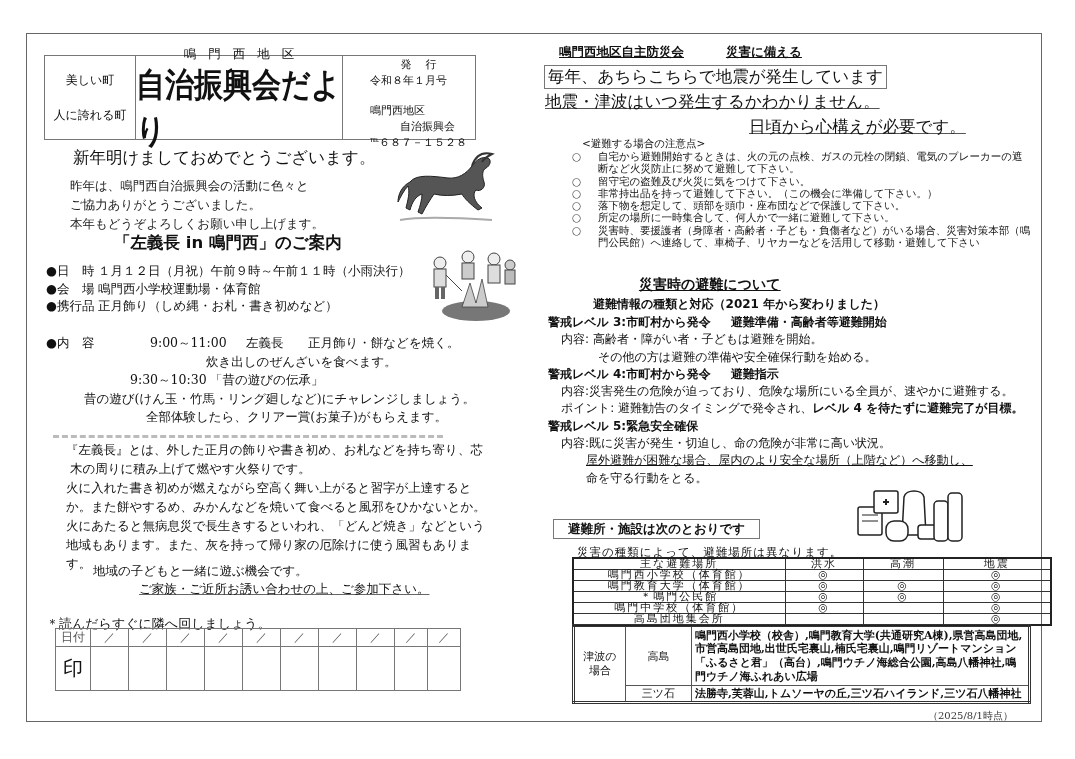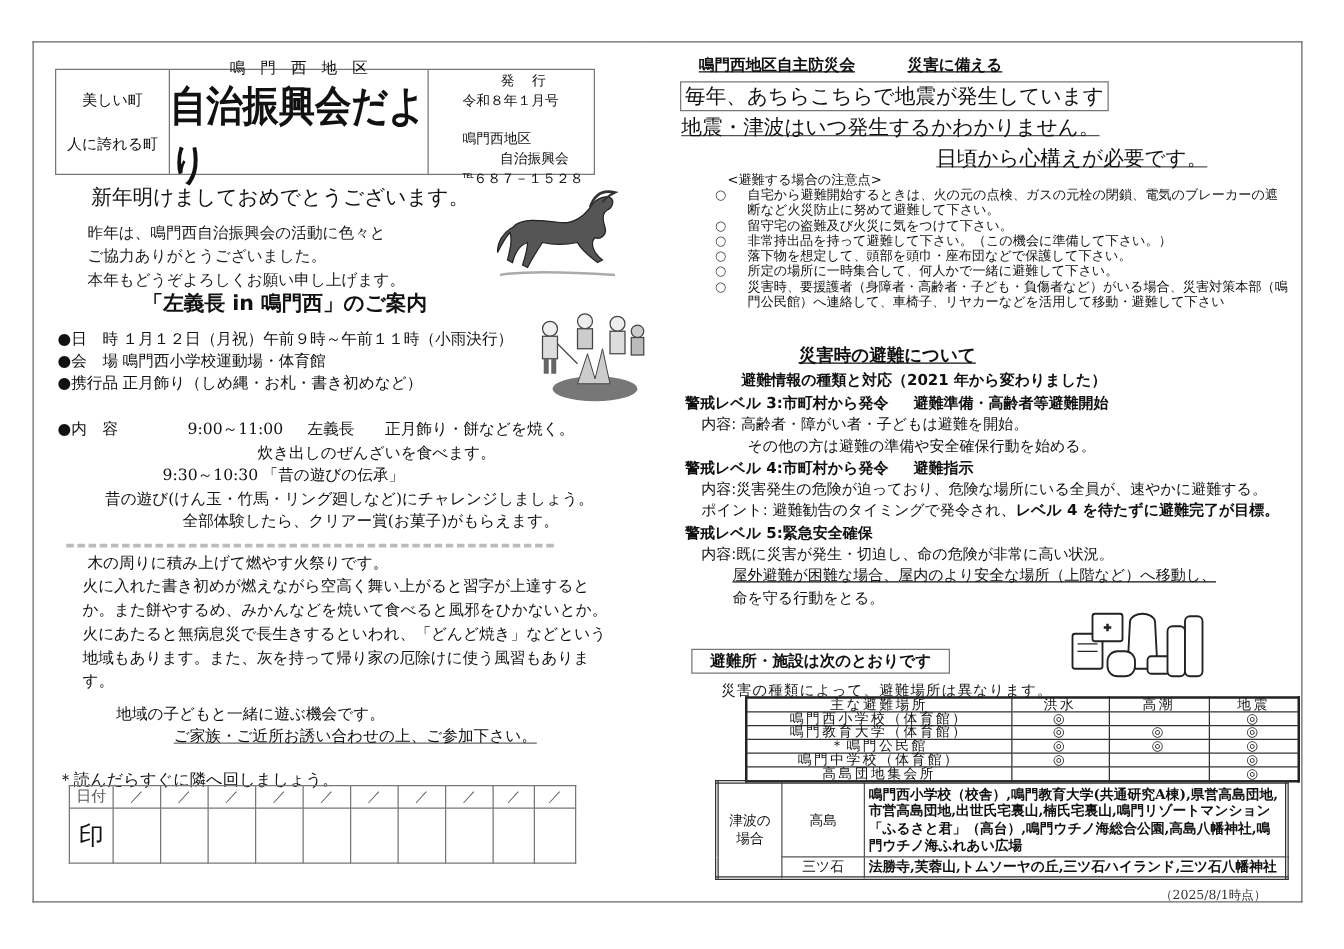--- a/index.html
+++ b/index.html
@@ -72,21 +72,21 @@
   .levels .ind2 { padding-left: 50px; }
   .levels .ul { text-decoration: underline; }
   .levels b { font-weight: bold; }
   .levels .sp { display: inline-block; width: 20px; }
 
   .kit { left: 856px; top: 485px; width: 110px; height: 60px; }
 
   .shelter-title { left: 553px; top: 519px; border: 1.5px solid #777; padding: 0 14px; font-family: "DejaVu Sans", sans-serif; font-weight: bold; font-size: 12.5px; line-height: 18px; white-space: nowrap; }
   .shelter-note { left: 577px; top: 545px; font-size: 11.5px; white-space: nowrap; letter-spacing: 1px; }
 
-  .shelter-table { left: 596px; top: 557px; width: 444px; border-collapse: collapse; border: 2px solid #222; font-size: 11px; line-height: 10px; }
+  .shelter-table { left: 572px; top: 557px; width: 480px; border-collapse: collapse; border: 2px solid #222; font-size: 11px; line-height: 10px; }
   .shelter-table th, .shelter-table td { border: 1px solid #333; text-align: center; font-weight: normal; height: 11px; padding: 0; letter-spacing: 2px; }
   .shelter-table .c0 { width: 212px; }
   .shelter-table .c1 { width: 78px; }
   .shelter-table .c2 { width: 80px; }
 
   .tsunami-table { left: 572px; top: 624px; width: 459px; border-collapse: collapse; border: 3px double #333; font-size: 11px; }
   .tsunami-table td { border: 1px solid #555; padding: 0 3px; }
   .tsunami-table .case { width: 52px; text-align: center; line-height: 14px; }
   .tsunami-table .area { width: 66px; text-align: center; }
   .tsunami-table .list { line-height: 13.7px; font-weight: bold; }
@@ -172,20 +172,21 @@
   <div style="padding-left:84px">
     <span style="display:inline-block;width:80px">9:30～10:30</span><span>「昔の遊びの伝承」</span>
   </div>
   <div style="padding-left:38px">昔の遊び(けん玉・竹馬・リング廻しなど)にチャレンジしましょう。</div>
   <div style="padding-left:100px">全部体験したら、クリアー賞(お菓子)がもらえます。</div>
 </div>
 
 <div class="abs dashed"></div>
 
 <div class="abs about">
+  <div>『左義長』とは、外した正月の飾りや書き初め、お札などを持ち寄り、芯</div>
   <div style="white-space:pre"> 木の周りに積み上げて燃やす火祭りです。</div>
   <div>火に入れた書き初めが燃えながら空高く舞い上がると習字が上達すると</div>
   <div>か。また餅やするめ、みかんなどを焼いて食べると風邪をひかないとか。</div>
   <div>火にあたると無病息災で長生きするといわれ、「どんど焼き」などという</div>
   <div>地域もあります。また、灰を持って帰り家の厄除けに使う風習もあります。</div>
 </div>
 
 <div class="abs invite">
   <div>地域の子どもと一緒に遊ぶ機会です。</div>
   <div class="l2">ご家族・ご近所お誘い合わせの上、ご参加下さい。</div>

